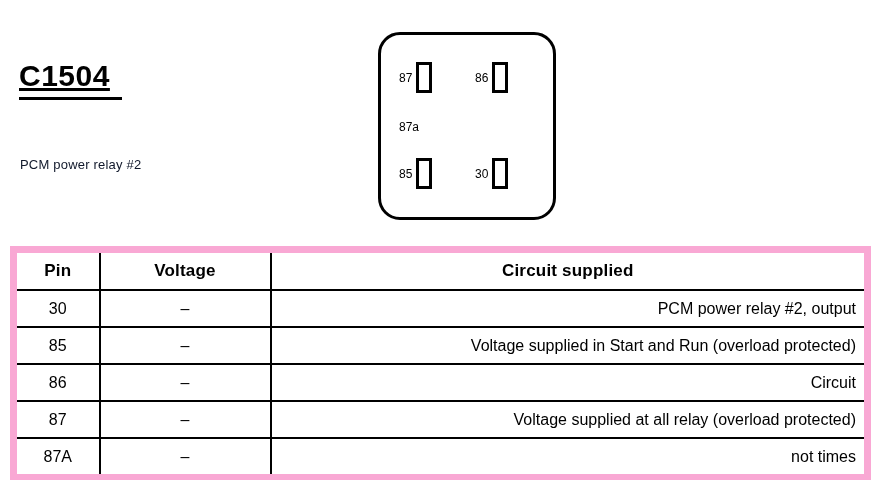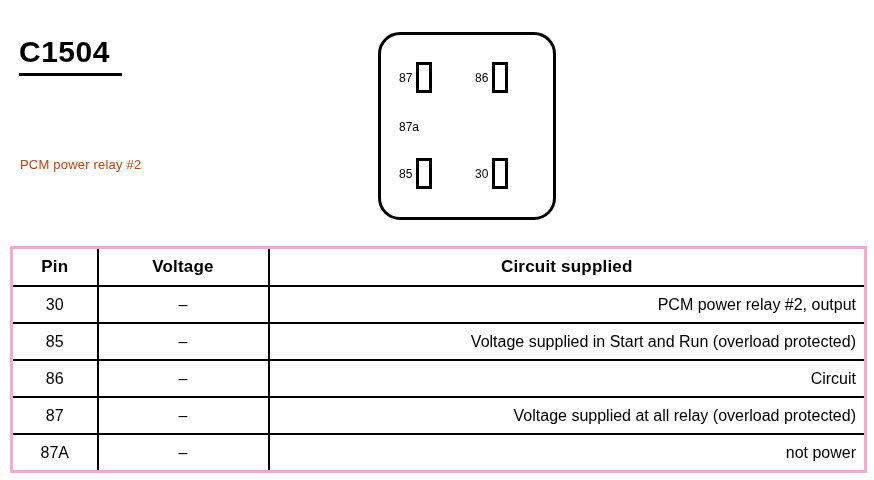--- a/index.html
+++ b/index.html
@@ -18,22 +18,23 @@
     width: 874px;
     height: 480px;
     overflow: hidden;
     background: #ffffff;
   }
 
   
   .heading-block {
     position: absolute;
     left: 19px;
-    top: 36px;
+    top: 60px;
     width: 320px;
+    text-decoration: underline;
   }
   .conn-title {
     font-size: 30px;
     font-weight: bold;
     letter-spacing: 0.5px;
     line-height: 32px;
     margin: 0;
     color: #000;
   }
   .title-rule {
@@ -43,21 +44,21 @@
     margin-top: 5px;
   }
   .conn-subtitle {
     position: absolute;
     left: 20px;
     top: 157px;
     font-size: 13px;
     font-weight: normal;
     letter-spacing: 0.2px;
     line-height: 16px;
-    color: #c2410c;
+    color: #0f172a;
     white-space: nowrap;
   }
 
   
   .relay-body {
     position: absolute;
     left: 378px;
     top: 32px;
     width: 178px;
     height: 188px;
@@ -104,21 +105,21 @@
   .pin-table-wrap {
     position: absolute;
     left: 10px;
     top: 246px;
     width: 854px;
   }
   table.pin-table {
     border-collapse: collapse;
     table-layout: fixed;
     width: 854px;
-    border: 3px solid #f9a8d4;
+    border: 7px solid #f9a8d4;
     background: #c4b5fd;
   }
   table.pin-table col.c-pin { width: 86px; }
   table.pin-table col.c-circuit { width: 171px; }
   table.pin-table col.c-function { width: 597px; }
 
   table.pin-table th,
   table.pin-table td {
     border: 2px solid #000;
     padding: 0 8px;
@@ -220,19 +221,19 @@
           <td class="cell-function">Circuit</td>
         </tr>
         <tr>
           <td class="cell-pin">87</td>
           <td class="cell-circuit">–</td>
           <td class="cell-function">Voltage supplied at all relay (overload protected)</td>
         </tr>
         <tr>
           <td class="cell-pin">87A</td>
           <td class="cell-circuit">–</td>
-          <td class="cell-function">not power</td>
+          <td class="cell-function">not times</td>
         </tr>
       </tbody>
     </table>
   </div>
 
 </div>
 
 </body></html>

